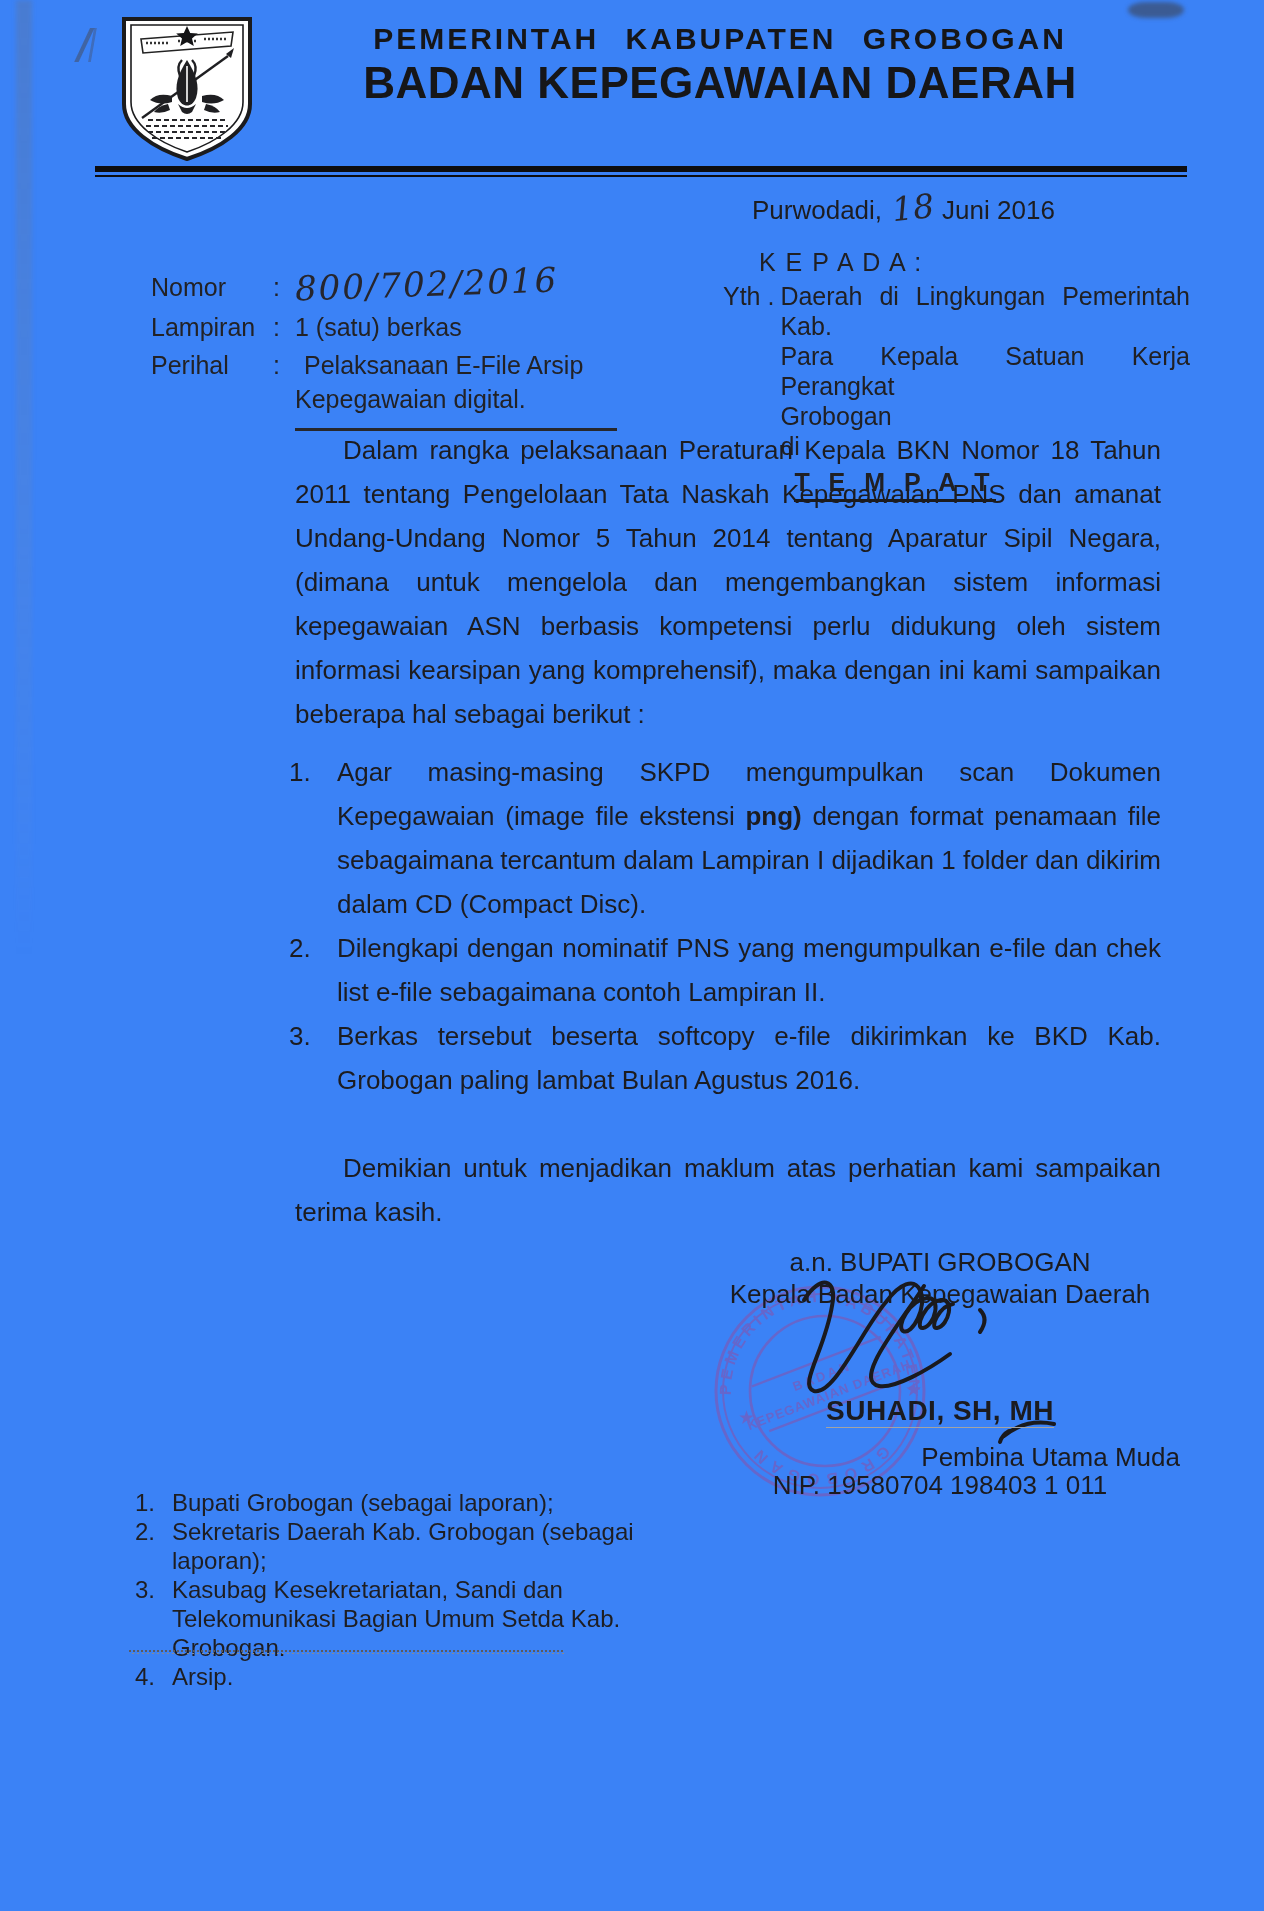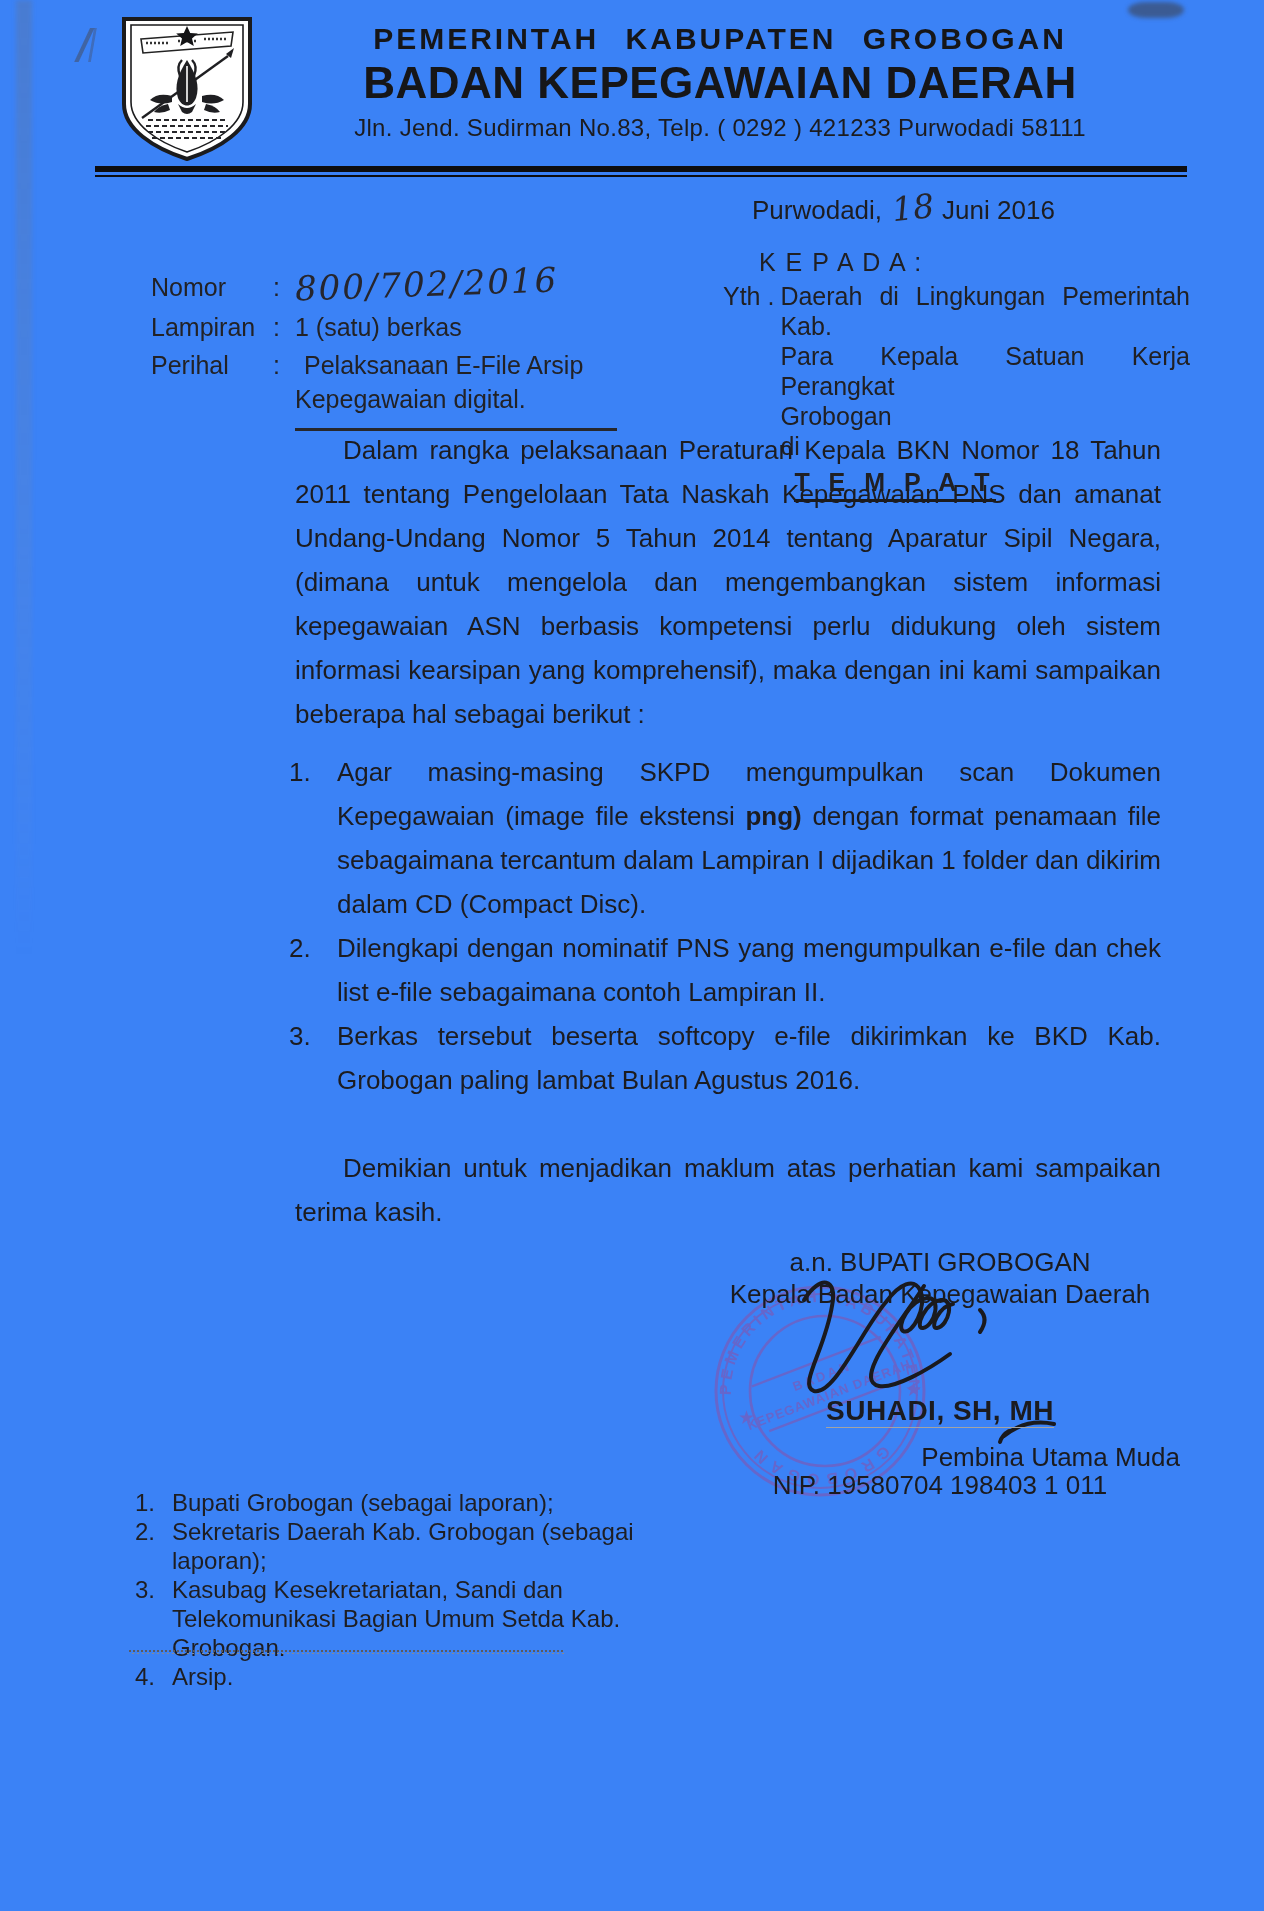--- a/index.html
+++ b/index.html
@@ -126,21 +126,20 @@
           <path d="M38,114 h82"></path>
           <path d="M40,120 h78"></path>
           <path d="M44,126 h70"></path>
       </g>
     </svg>
   </div>
 
   <div class="lh-text">
     <div class="lh1">PEMERINTAH  KABUPATEN  GROBOGAN</div>
     <div class="lh2">BADAN KEPEGAWAIAN DAERAH</div>
-    <div class="lh3">Jln. Jend. Sudirman No.83, Telp. ( 0292 ) 421233  Purwodadi 58111</div>
   </div>
 
   <div class="rule"></div>
 
   <div class="dateline">
     <span>Purwodadi,</span><span class="hand hand-day">18</span><span>Juni  2016</span>
   </div>
 
   <div class="meta">
     <div class="meta-row">

